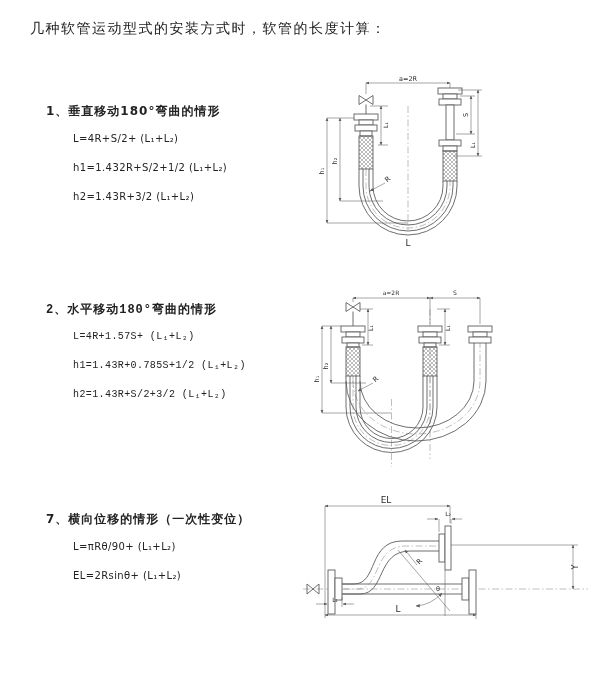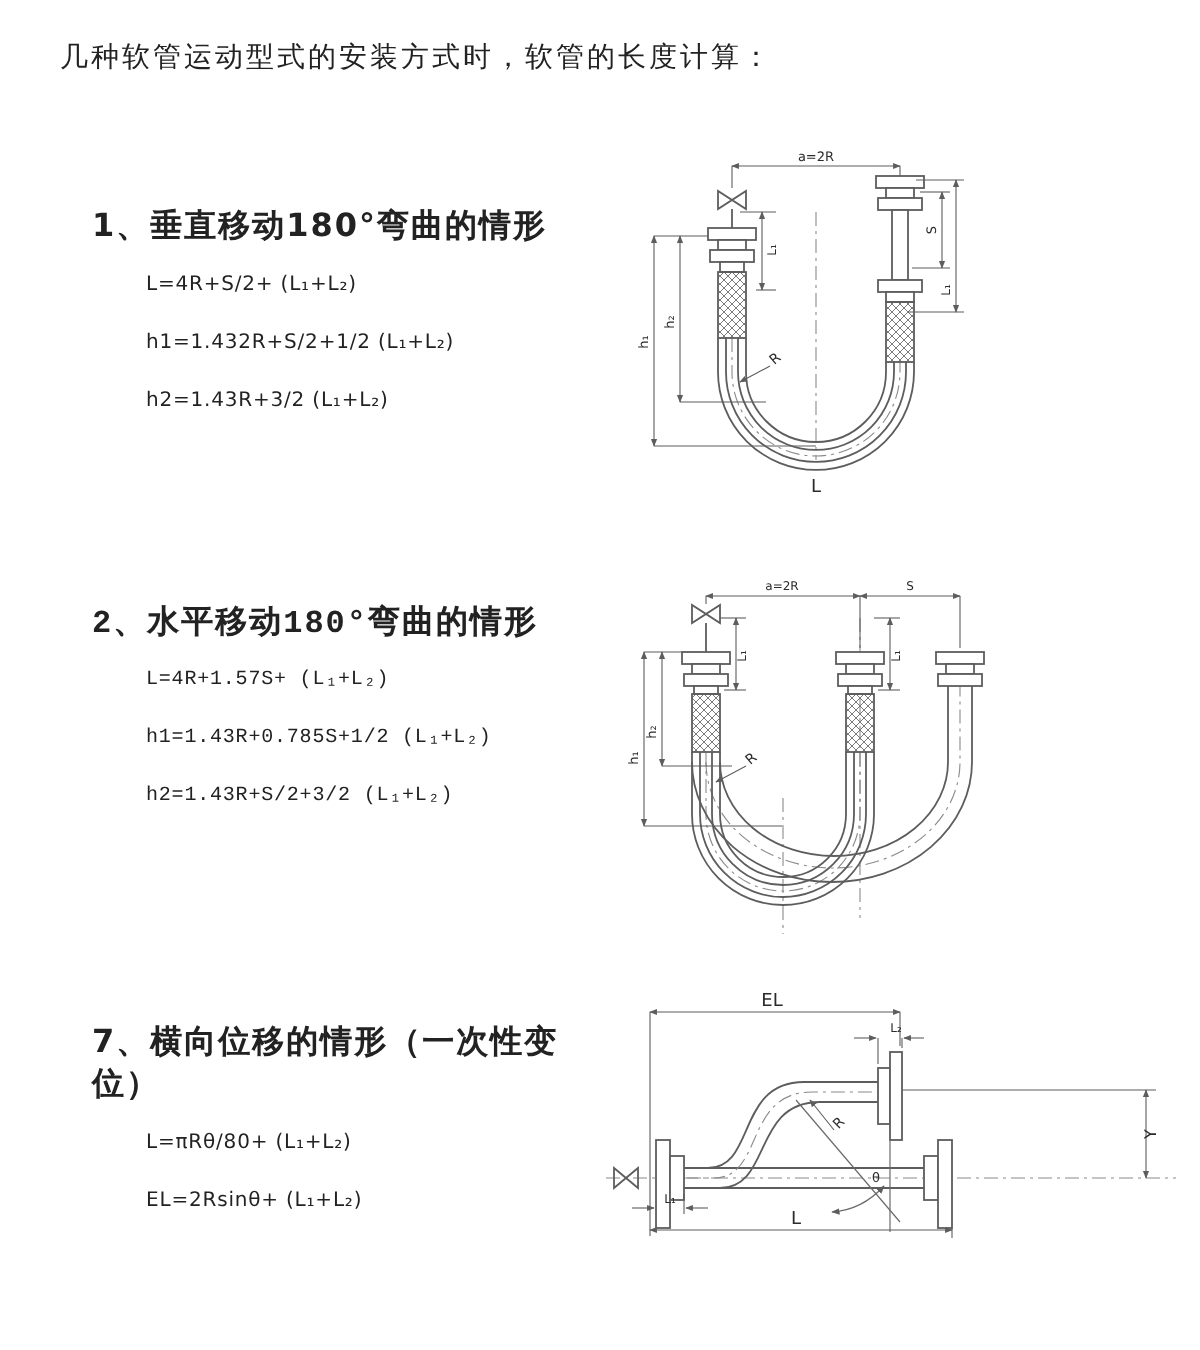--- a/index.html
+++ b/index.html
@@ -5,21 +5,21 @@
   html,body{margin:0;padding:0;}
   body{
     width:600px;height:675px;position:relative;background:#ffffff;
     font-family:"DejaVu Sans","Liberation Sans",sans-serif;color:#1c1c1c;overflow:hidden;
   }
   .title{
     position:absolute;left:30px;top:20px;font-size:14px;font-weight:normal;
     letter-spacing:1.5px;color:#222;
   }
   .sec{position:absolute;left:46px;width:262px;}
-  .sec-heading{font-size:16px;font-weight:bold;letter-spacing:1px;color:#222;margin:0 0 11px 0;}
+  .sec-heading{font-size:12px;font-weight:bold;letter-spacing:1px;color:#222;margin:0 0 11px 0;}
   .formula{font-size:10px;line-height:16px;letter-spacing:0.4px;color:#222;margin:0 0 13px 27px;}
   #sec1{top:103px;}
   #sec2{top:301px;font-family:Liberation Mono, monospace;}
   #sec3{top:511px;}
   .dg{position:absolute;}
   #dg1{left:298px;top:68px;}
   #dg2{left:298px;top:281px;}
   #dg3{left:298px;top:493px;}
   svg .ln{stroke:#5d5d5d;stroke-width:0.9;fill:none;}
   svg .thin{stroke:#6a6a6a;stroke-width:0.6;fill:none;}
@@ -205,21 +205,21 @@
     <text x="21" y="98" font-size="6.5" text-anchor="middle" transform="rotate(-90 21 98)">h₁</text>
     <text x="30" y="85" font-size="6.5" text-anchor="middle" transform="rotate(-90 30 85)">h₂</text>
 
     <line class="dim" x1="75" y1="102" x2="60" y2="110" marker-end="url(#ar2)"></line>
     <text x="79" y="100" font-size="7" text-anchor="middle" transform="rotate(-40 79 100)">R</text>
   </g>
 </svg>
 
 <div class="sec" id="sec3">
   <div class="sec-heading">7、横向位移的情形（一次性变位）</div>
-  <div class="formula">L=πRθ/80+ (L₁+L₂)</div>
+  <div class="formula">L=πRθ/90+ (L₁+L₂)</div>
   <div class="formula">EL=2Rsinθ+ (L₁+L₂)</div>
 </div>
 
 <svg id="dg3" class="dg" width="300" height="155" viewBox="0 0 300 155">
   <defs>
     <marker id="ar3" viewBox="0 0 10 10" refX="9" refY="5" markerWidth="7" markerHeight="7" orient="auto-start-reverse">
       <path d="M0,1 L10,5 L0,9 z" fill="#5d5d5d"></path>
     </marker>
   </defs>
 

